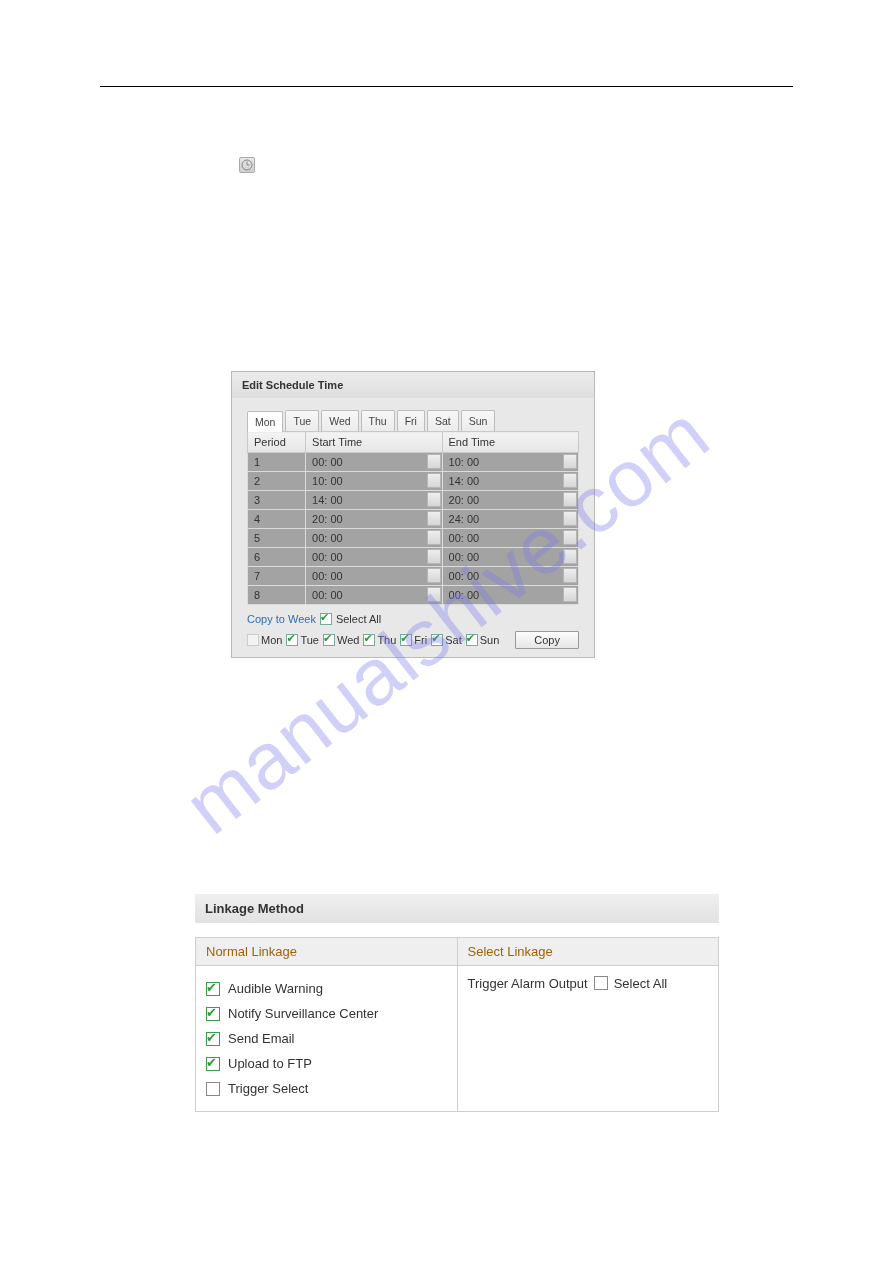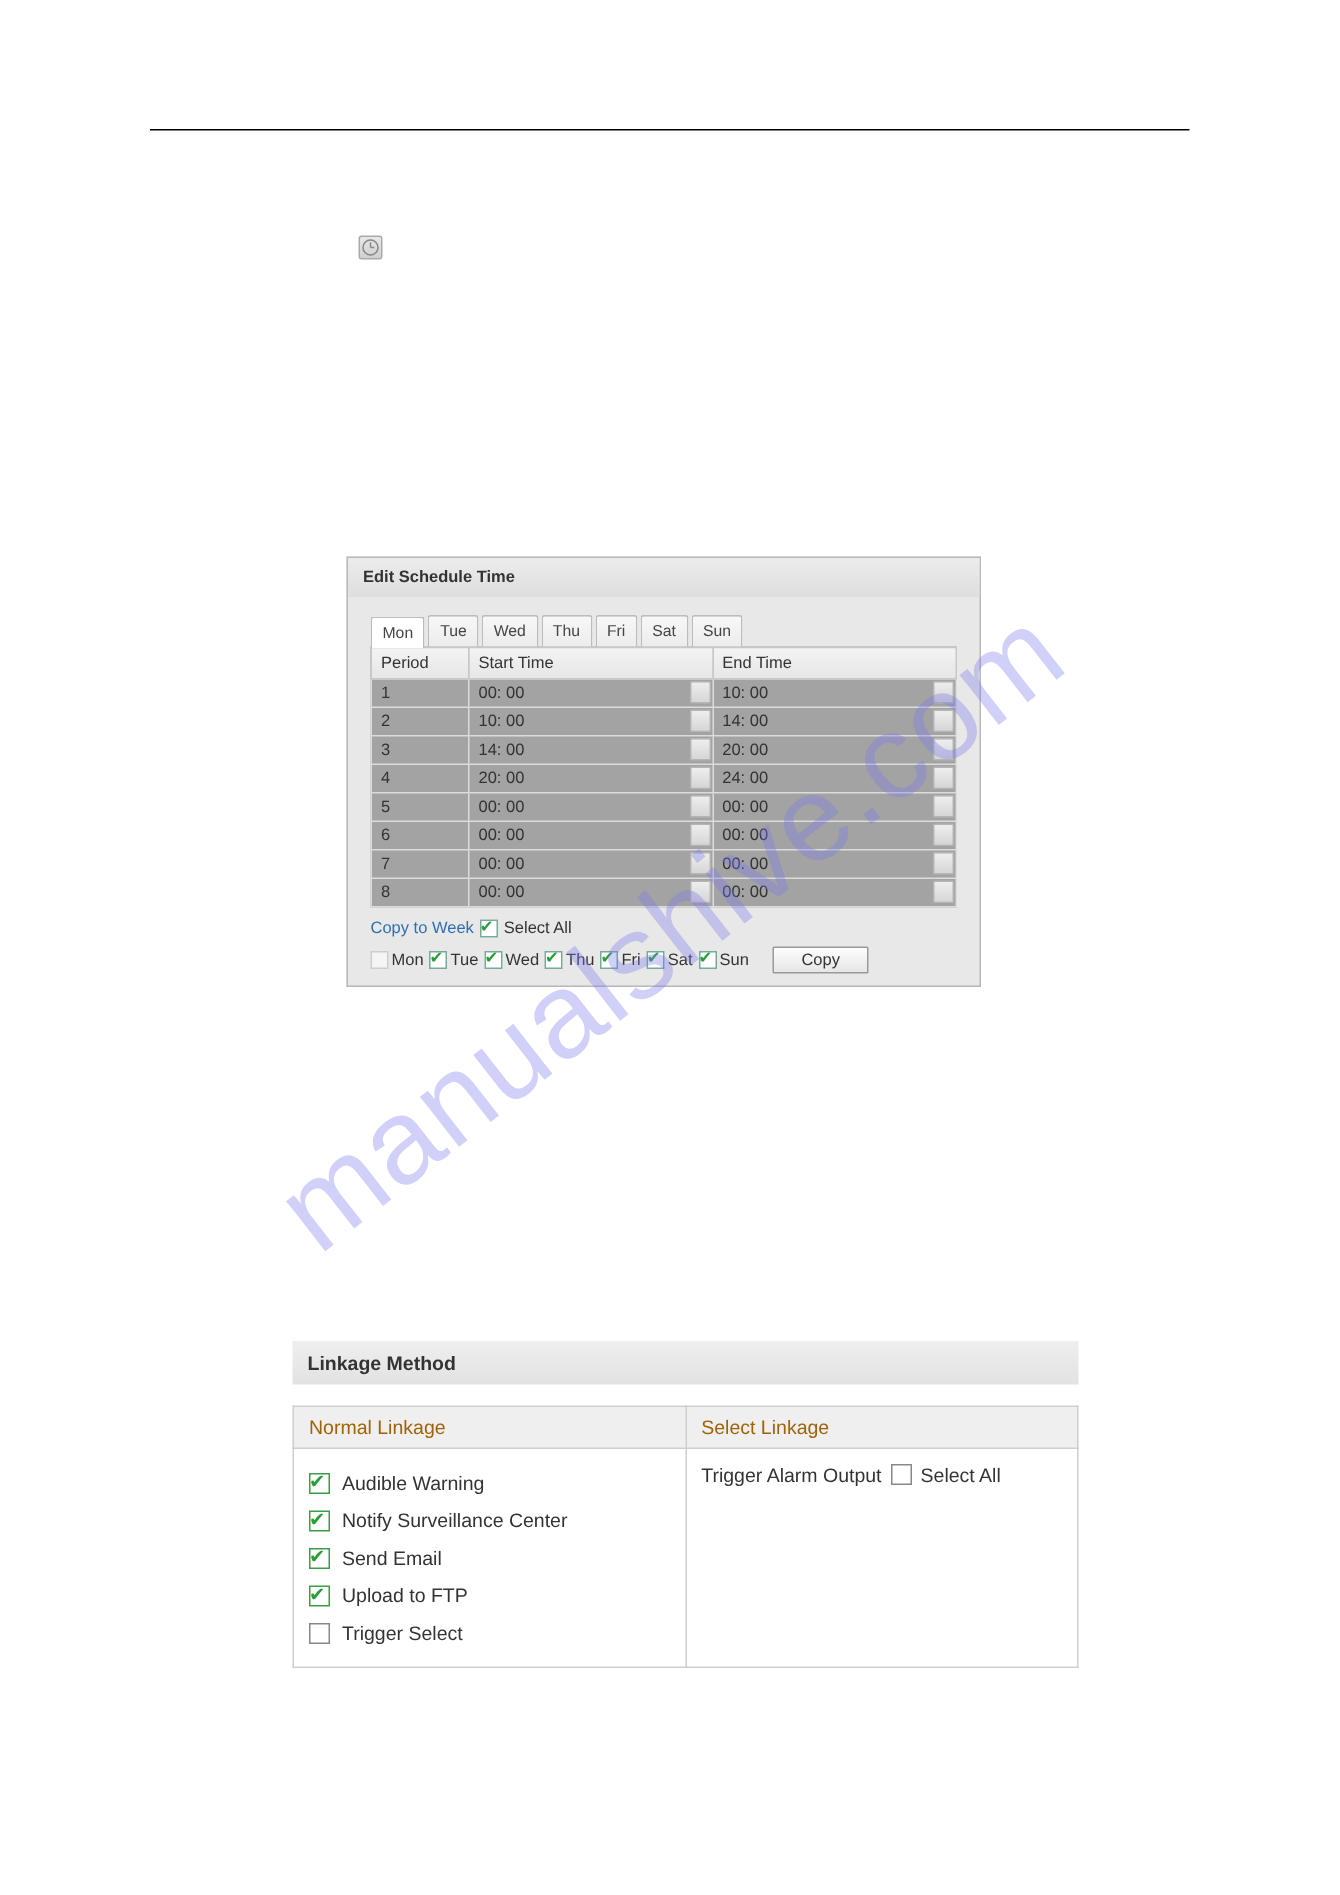--- a/index.html
+++ b/index.html
@@ -43,21 +43,21 @@
     pointer-events: none;
     z-index: 50;
     white-space: nowrap;
   }
 
   
   .dialog {
     position: absolute;
     top: 371px;
     left: 231px;
-    width: 423px;
+    width: 364px;
     background: #e8e8e8;
     border: 1px solid #b8b8b8;
     font-size: 11px;
   }
   .dialog-title {
     padding: 7px 10px;
     font-weight: bold;
     color: #333;
     background: linear-gradient(#ececec,#dedede);
   }

